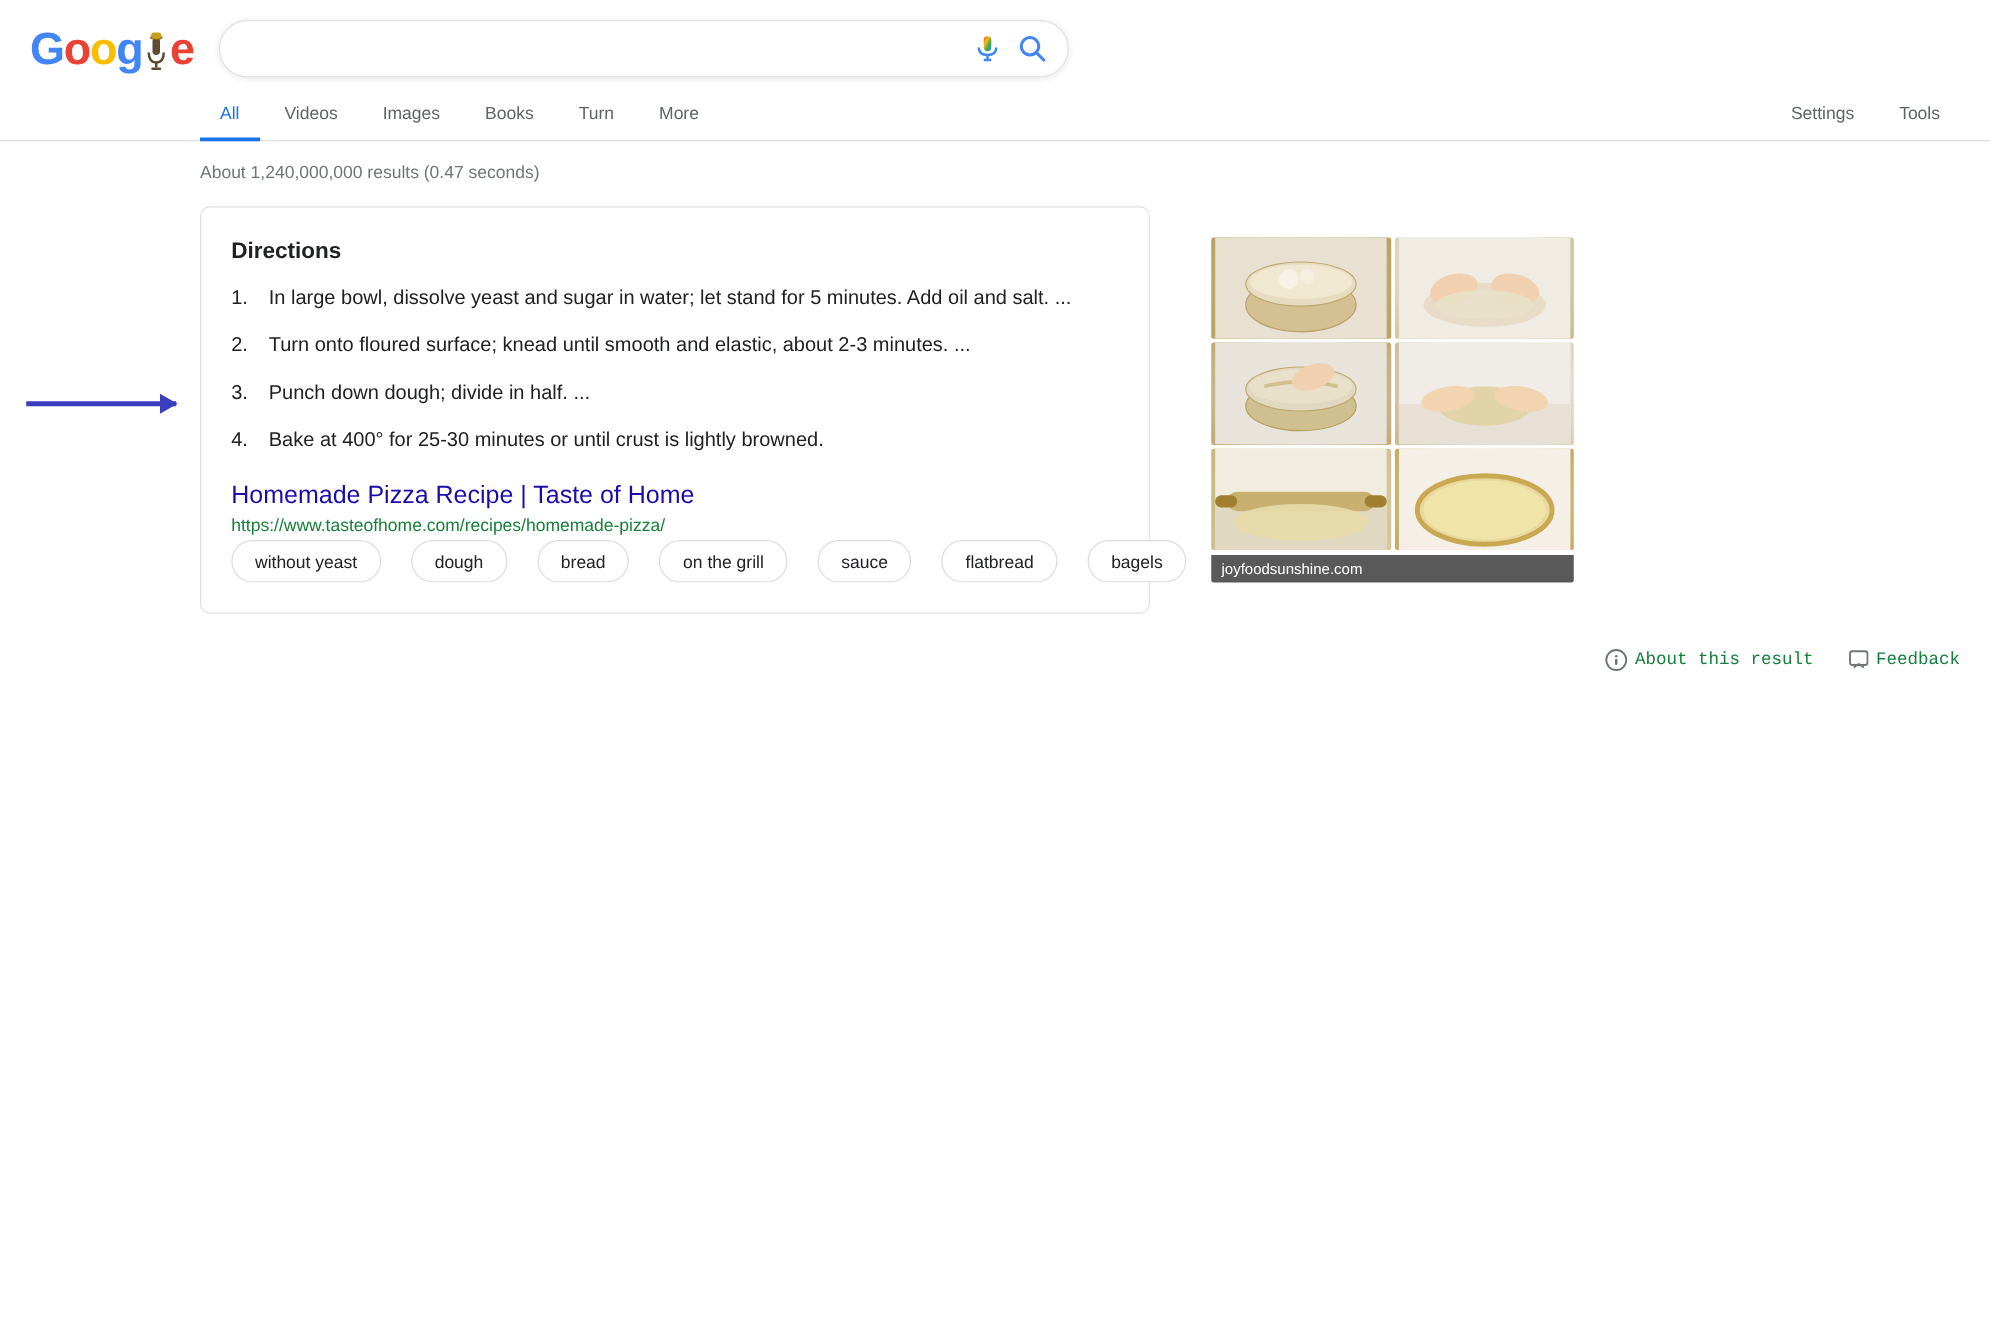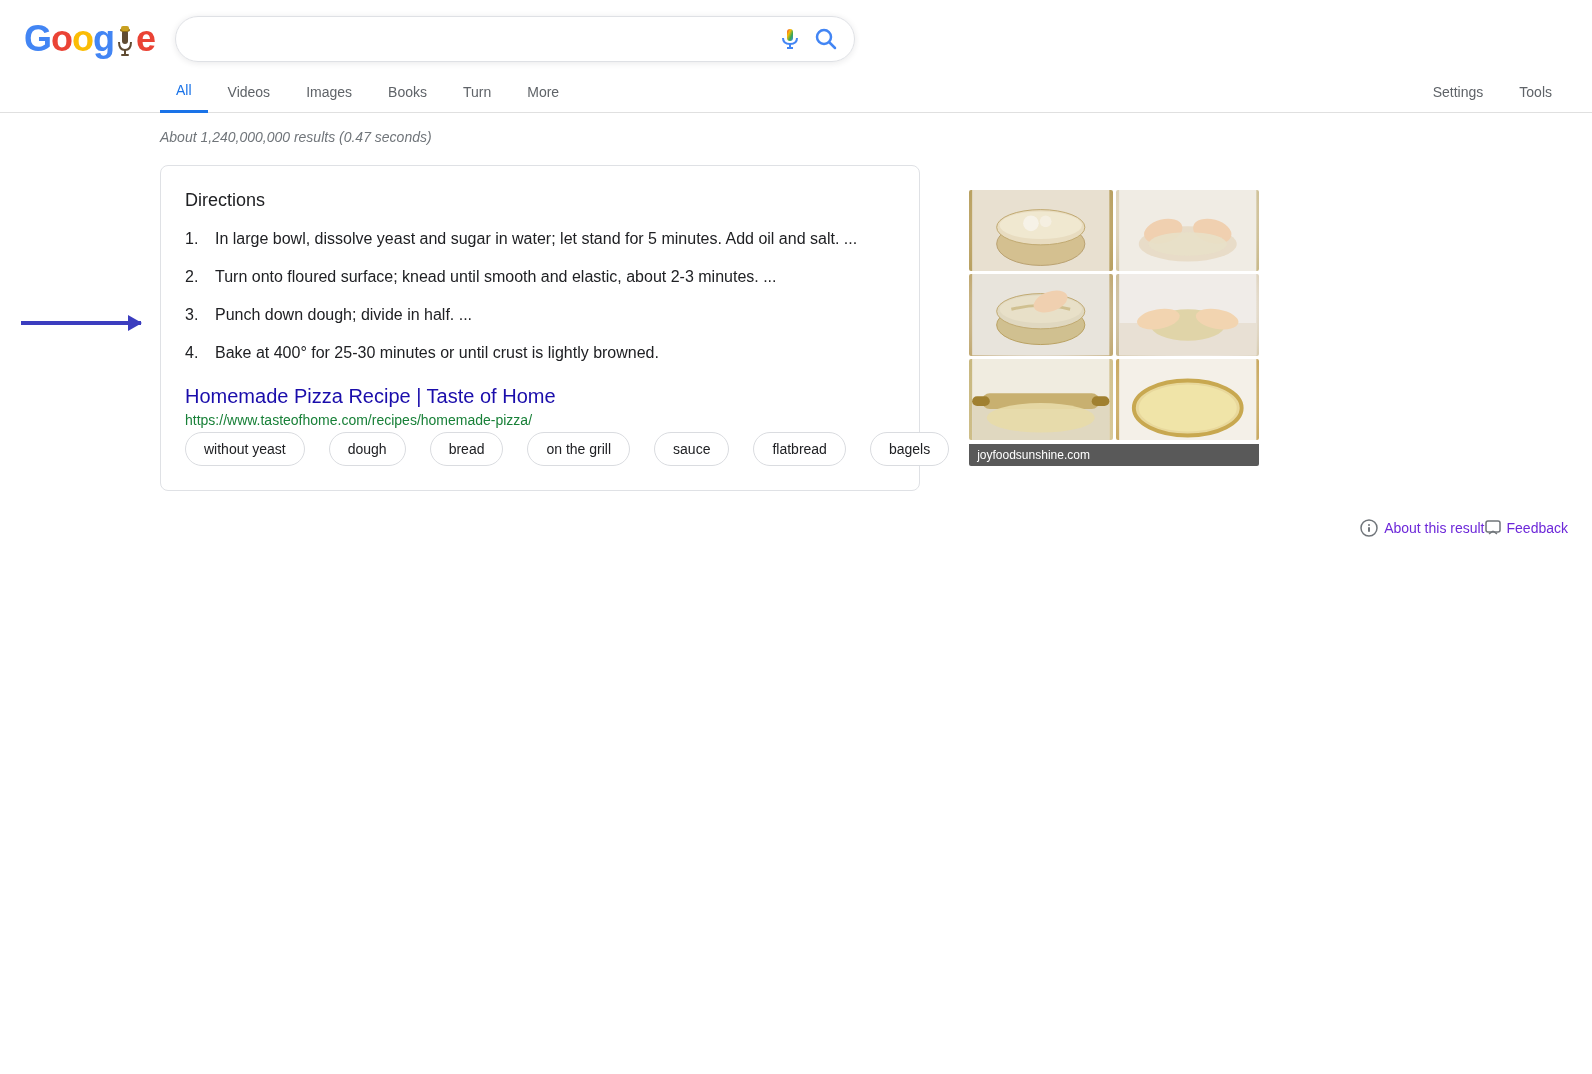--- a/index.html
+++ b/index.html
@@ -51,21 +51,21 @@
     }
     .search-icons {
       display: flex;
       align-items: center;
       gap: 12px;
     }
 
     
     .nav-tabs {
       display: flex;
-      align-items: flex-end;
+      align-items: flex-start;
       padding: 0 24px 0 160px;
       gap: 4px;
       margin-top: 8px;
       border-bottom: 1px solid #e0e0e0;
     }
     .nav-tab {
       padding: 12px 16px;
       font-size: 14px;
       color: #5f6368;
       cursor: pointer;
@@ -85,21 +85,20 @@
     }
 
     
     .results-area {
       padding: 16px 24px 16px 160px;
     }
     .results-count {
       color: #70757a;
       font-size: 14px;
       margin-bottom: 20px;
-      font-style: italic;
     }
 
     
     .snippet-card {
       border: 1px solid #dfe1e5;
       border-radius: 8px;
       padding: 24px;
       max-width: 760px;
       position: relative;
     }
@@ -108,21 +107,21 @@
       display: flex;
       gap: 20px;
     }
 
     .snippet-content {
       flex: 1;
     }
 
     .snippet-title {
       font-size: 18px;
-      font-weight: normal;
+      font-weight: bold;
       color: #202124;
       margin-bottom: 16px;
     }
 
     .directions-list {
       list-style: none;
       padding: 0;
       margin-bottom: 20px;
     }
     .directions-list li {
@@ -247,23 +246,24 @@
       cursor: pointer;
       background: #fff;
     }
 
     
     .footer {
       display: flex;
       justify-content: flex-end;
       align-items: center;
       padding: 12px 24px;
-      gap: 0;
-      color: #6d28d9;
-      font-size: 14px;
+      gap: 28px;
+      color: #15803d;
+      font-size: 14px;
+      font-family: Liberation Mono, monospace;
     }
     .footer-item {
       display: flex;
       align-items: center;
       gap: 6px;
       cursor: pointer;
     }
 
     
     .mic-svg, .search-svg { cursor: pointer; }

